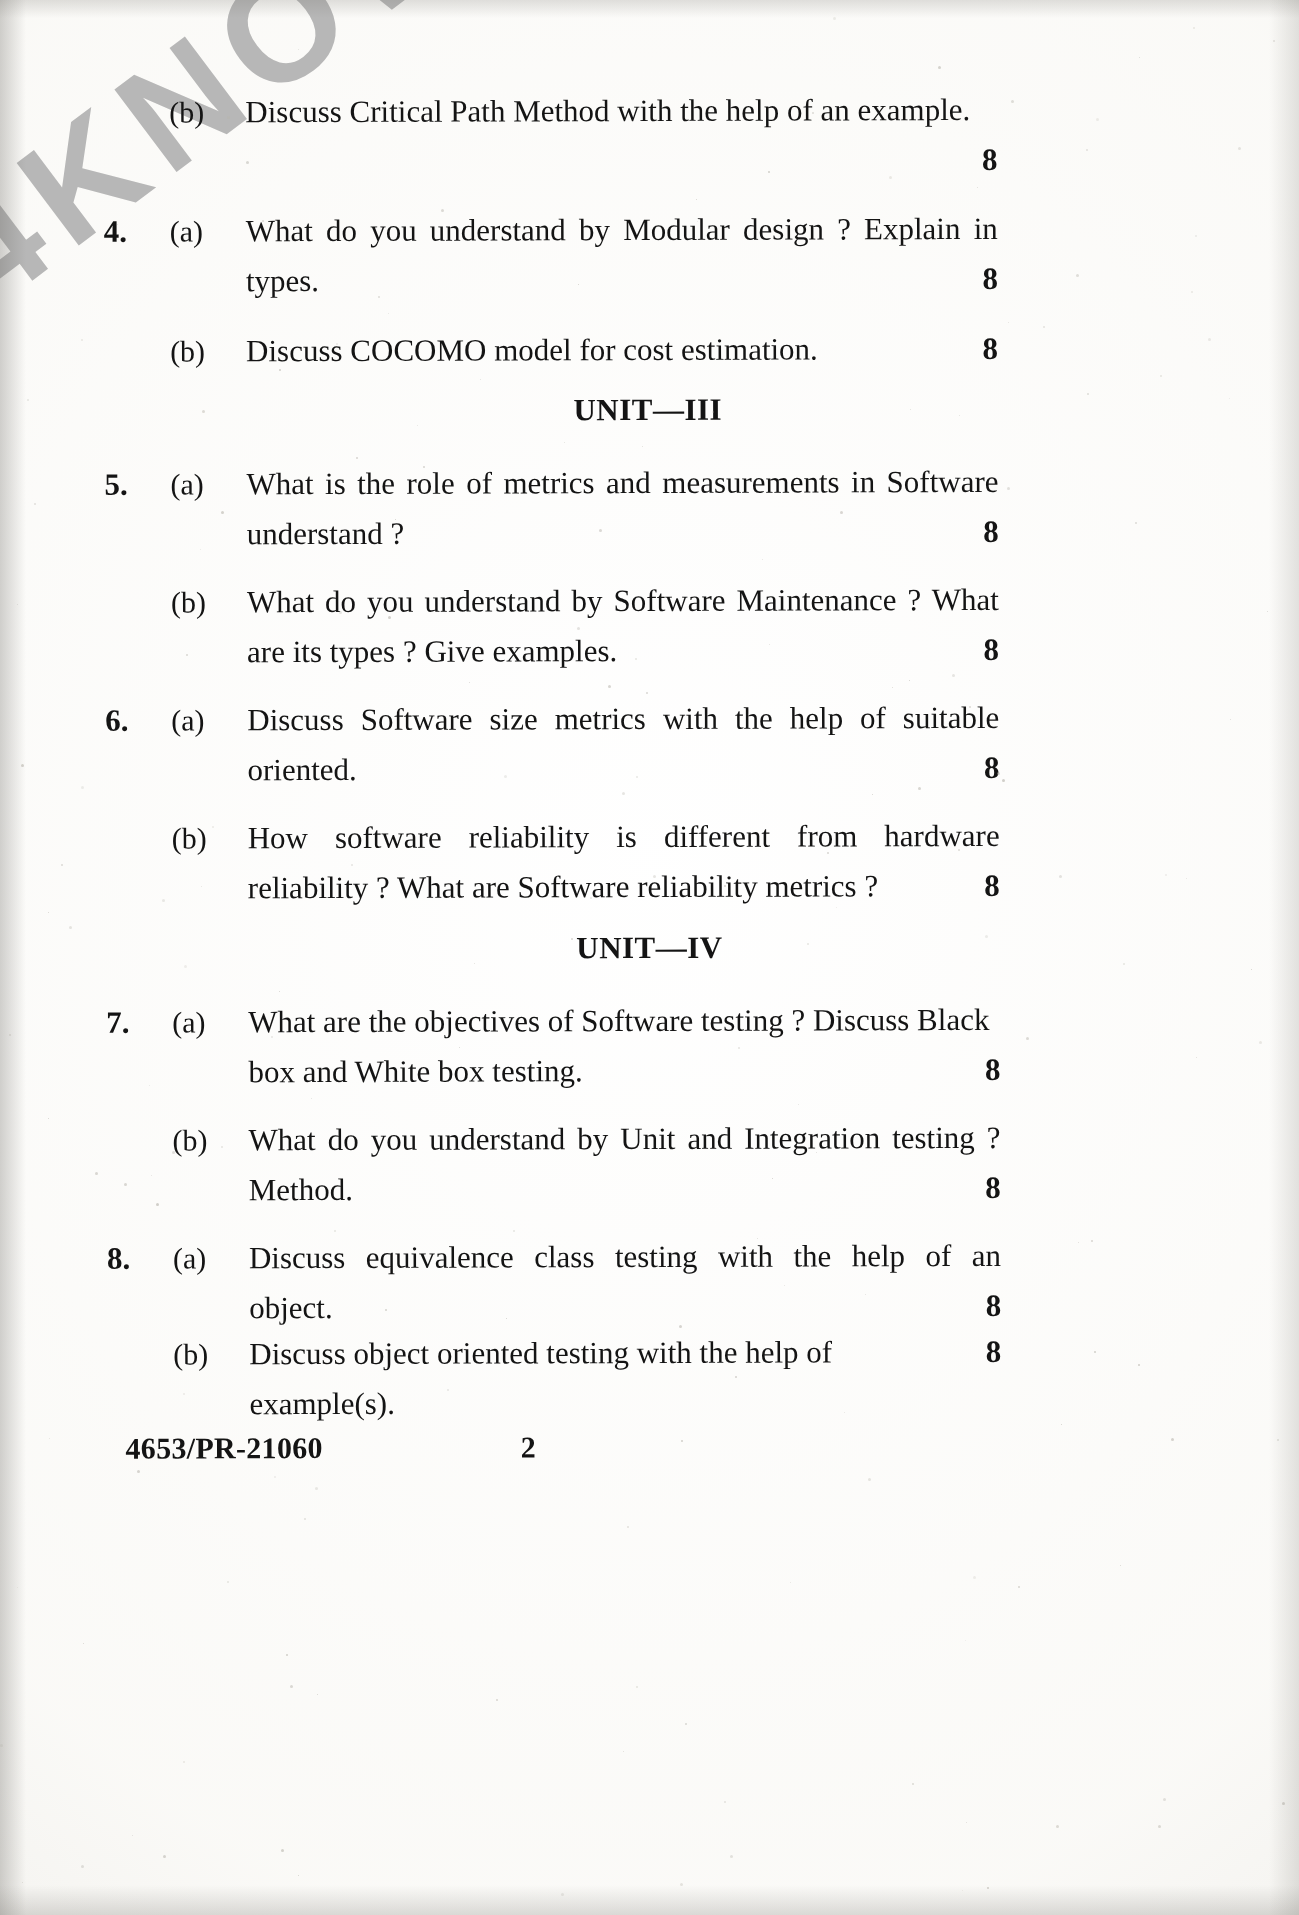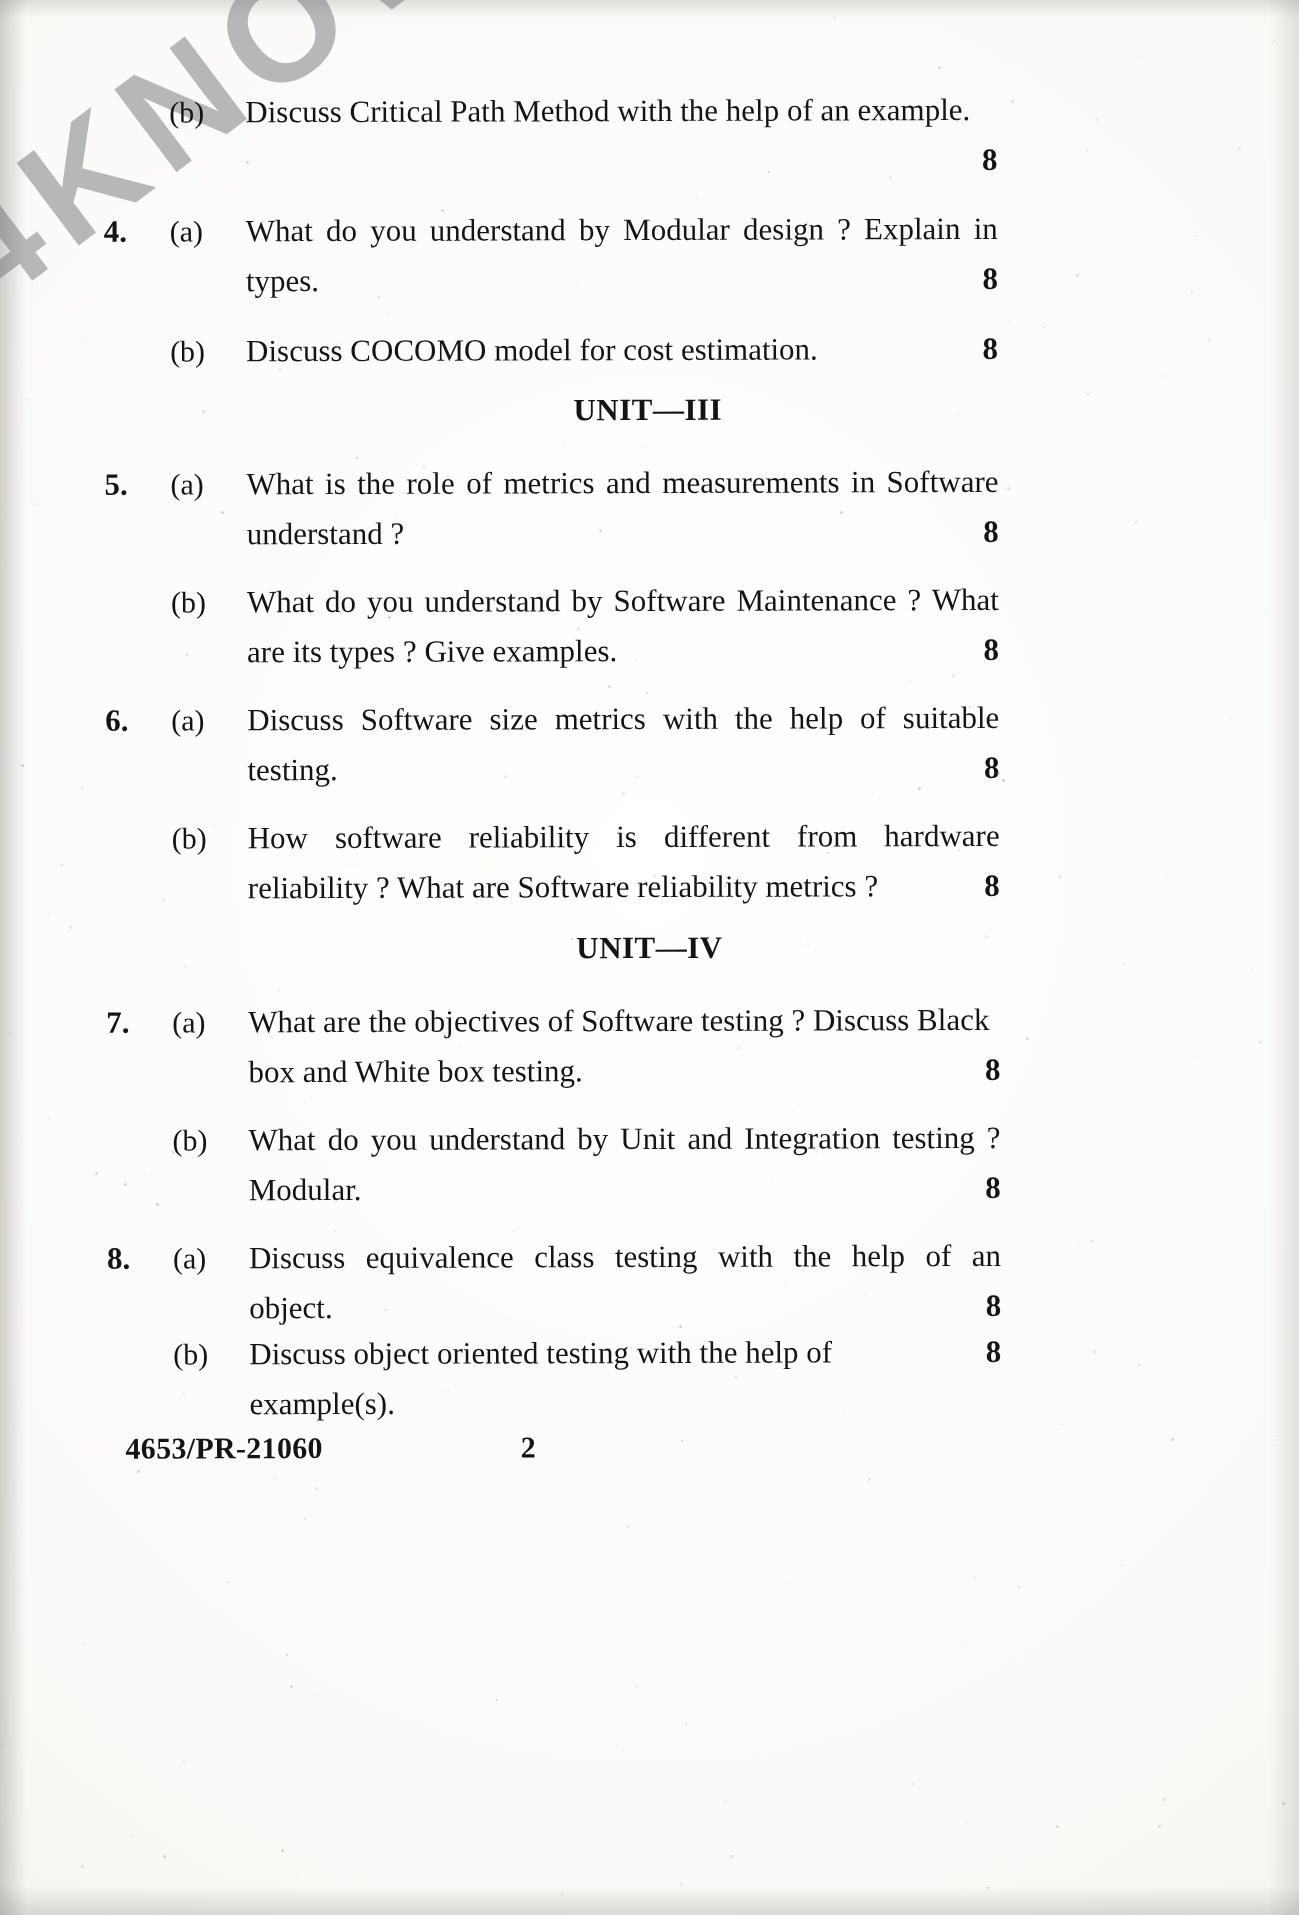--- a/index.html
+++ b/index.html
@@ -266,21 +266,21 @@
 
     <div class="q-block" style="top:694px;">
       <div class="q-row">
         <div class="q-num">6.</div>
         <div class="q-part">(a)</div>
         <div class="q-text">
           <div class="line justify">
               <span class="body">Discuss Software size metrics with the help of suitable</span>
             </div>
           <div class="line">
-              <span class="body">testing.</span>
+              <span class="body">oriented.</span>
               <span class="marks">8</span>
             </div>
         </div>
       </div>
     </div>
 
     <div class="q-block" style="top:812px;">
       <div class="q-row">
         <div class="q-num"></div>
         <div class="q-part">(b)</div>
@@ -316,21 +316,21 @@
 
     <div class="q-block" style="top:1114px;">
       <div class="q-row">
         <div class="q-num"></div>
         <div class="q-part">(b)</div>
         <div class="q-text">
           <div class="line justify">
               <span class="body">What do you understand by Unit and Integration testing ?</span>
             </div>
           <div class="line">
-              <span class="body">Modular.</span>
+              <span class="body">Method.</span>
               <span class="marks">8</span>
             </div>
         </div>
       </div>
     </div>
 
     <div class="q-block" style="top:1232px;">
       <div class="q-row">
         <div class="q-num">8.</div>
         <div class="q-part">(a)</div>

